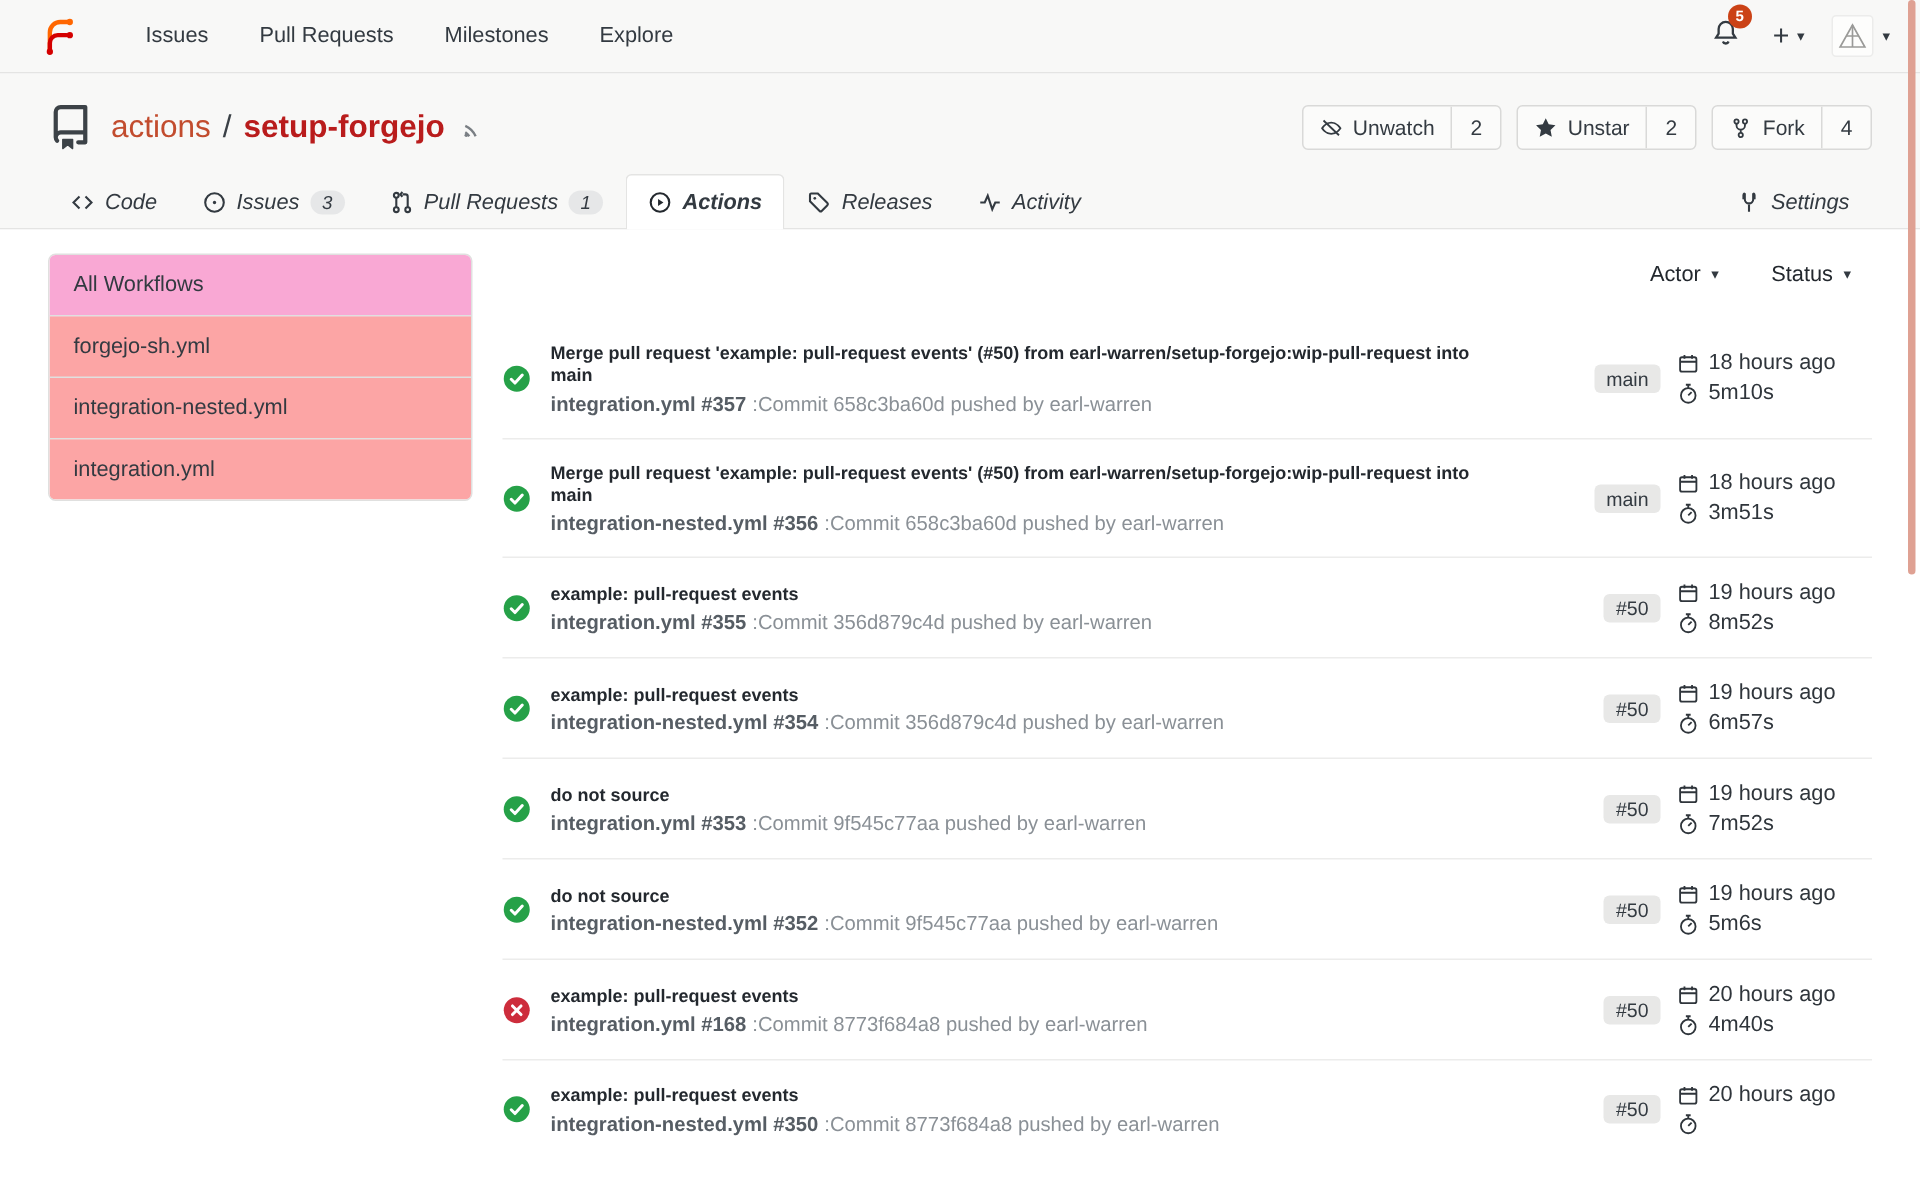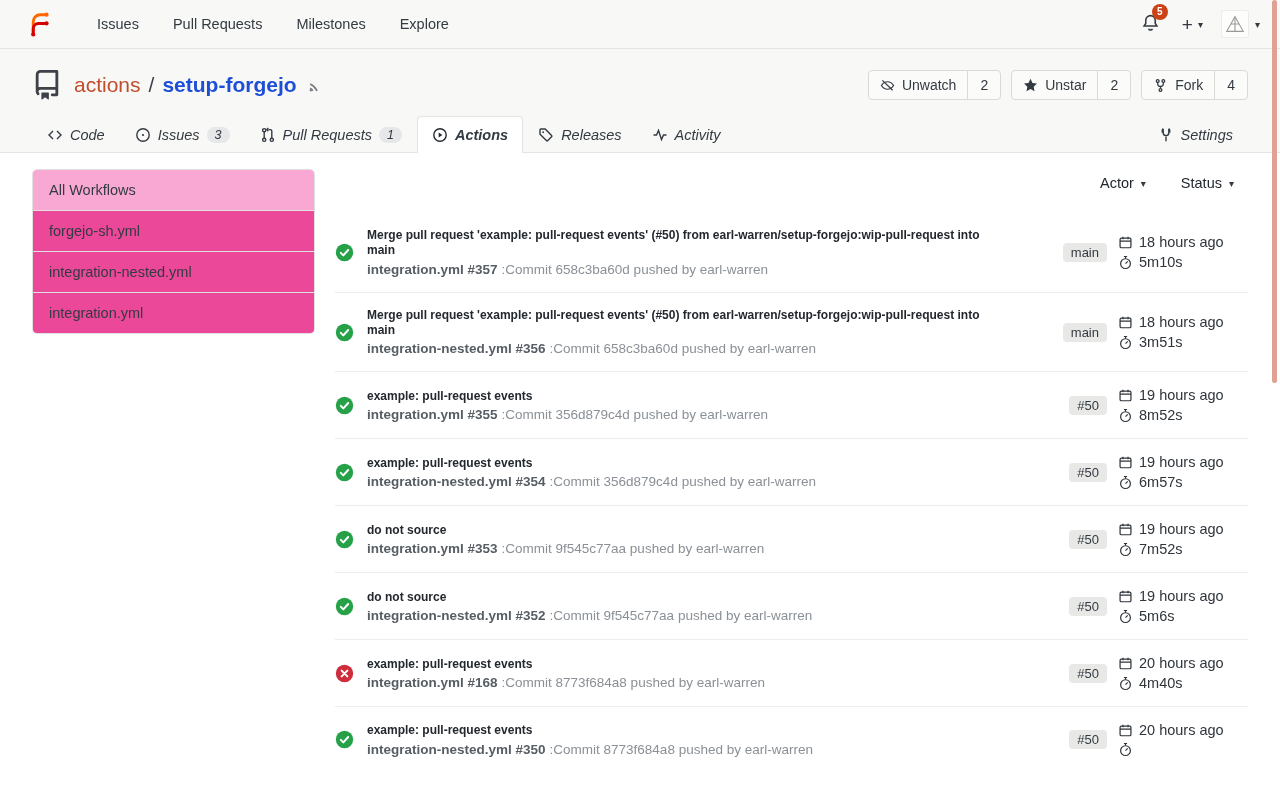--- a/index.html
+++ b/index.html
@@ -24,42 +24,42 @@
   .avatar { width:28px; height:28px; border-radius:3px; background:#fdfdfc; border:1px solid #ececeb;
             display:flex; align-items:center; justify-content:center; }
 
   
   .header-wrap { background:#f8f8f7; padding:16px 32px 0; box-shadow: inset 0 -1px 0 #e4e4e3; }
   .repo-title-row { display:flex; align-items:center; height:40px; }
   .repo-icon { margin-right:12px; display:flex; }
   .repo-title { font-size:21px; display:flex; align-items:center; gap:8px; }
   .repo-owner { color:#c24c2e; cursor:pointer; }
   .repo-sep { color:#3a4046; }
-  .repo-name { color:#1d4ed8; font-weight:600; cursor:pointer; }
+  .repo-name { color:#b91c1c; font-weight:600; cursor:pointer; }
   .rss { margin-left:10px; display:flex; cursor:pointer; }
   .repo-actions { margin-left:auto; display:flex; gap:10px; }
   .btn-group { display:flex; background:#fbfbfa; border:1px solid #d9d9d8; border-radius:4px;
                overflow:hidden; height:30px; font-size:14px; color:#333a41; cursor:pointer; }
   .btn-main { display:flex; align-items:center; gap:7px; padding:0 11px; }
   .btn-count { display:flex; align-items:center; padding:0 12px; border-left:1px solid #d9d9d8; }
 
   
   .tabs-row { display:flex; align-items:flex-end; margin-top:11px; }
   .tab { display:flex; align-items:center; gap:7px; padding:10px 14px; font-size:14.5px;
          color:#333a41; cursor:pointer; border:1px solid transparent; border-bottom:none;font-style:italic; }
   .tab.active { background:#fff; border-color:#e4e4e3; border-radius:4px 4px 0 0; font-weight:700; }
   .tab-count { background:#e6e7e8; border-radius:9px; padding:1px 8px; font-size:12.5px; font-weight:400; }
   .tab-settings { margin-left:auto; }
   .tab svg { flex-shrink:0; }
 
   
   .content { display:flex; padding:16px 32px 0; background:#fff; }
   .sidebar { width:283px; flex-shrink:0; border:1px solid #e0e0df; border-radius:5px;
              overflow:hidden; align-self:flex-start; }
-  .sidebar-item { padding:12px 16px; font-size:14.5px; background:#ec4899;
+  .sidebar-item { padding:12px 16px; font-size:14.5px; background:#fca5a5;
                   border-bottom:1px solid #e0e0df; color:#333a41; cursor:pointer; }
   .sidebar-item:last-child { border-bottom:none; }
   .sidebar-item.active { background:#f9a8d4; }
 
   .main { flex:1; margin-left:20px; min-width:0; }
   .filters { display:flex; justify-content:flex-end; gap:35px; padding:6px 14px 0 0;
              font-size:14.5px; color:#23282e; }
   .filter { display:flex; align-items:center; gap:7px; cursor:pointer; }
 
   .runs { margin-top:22px; }

